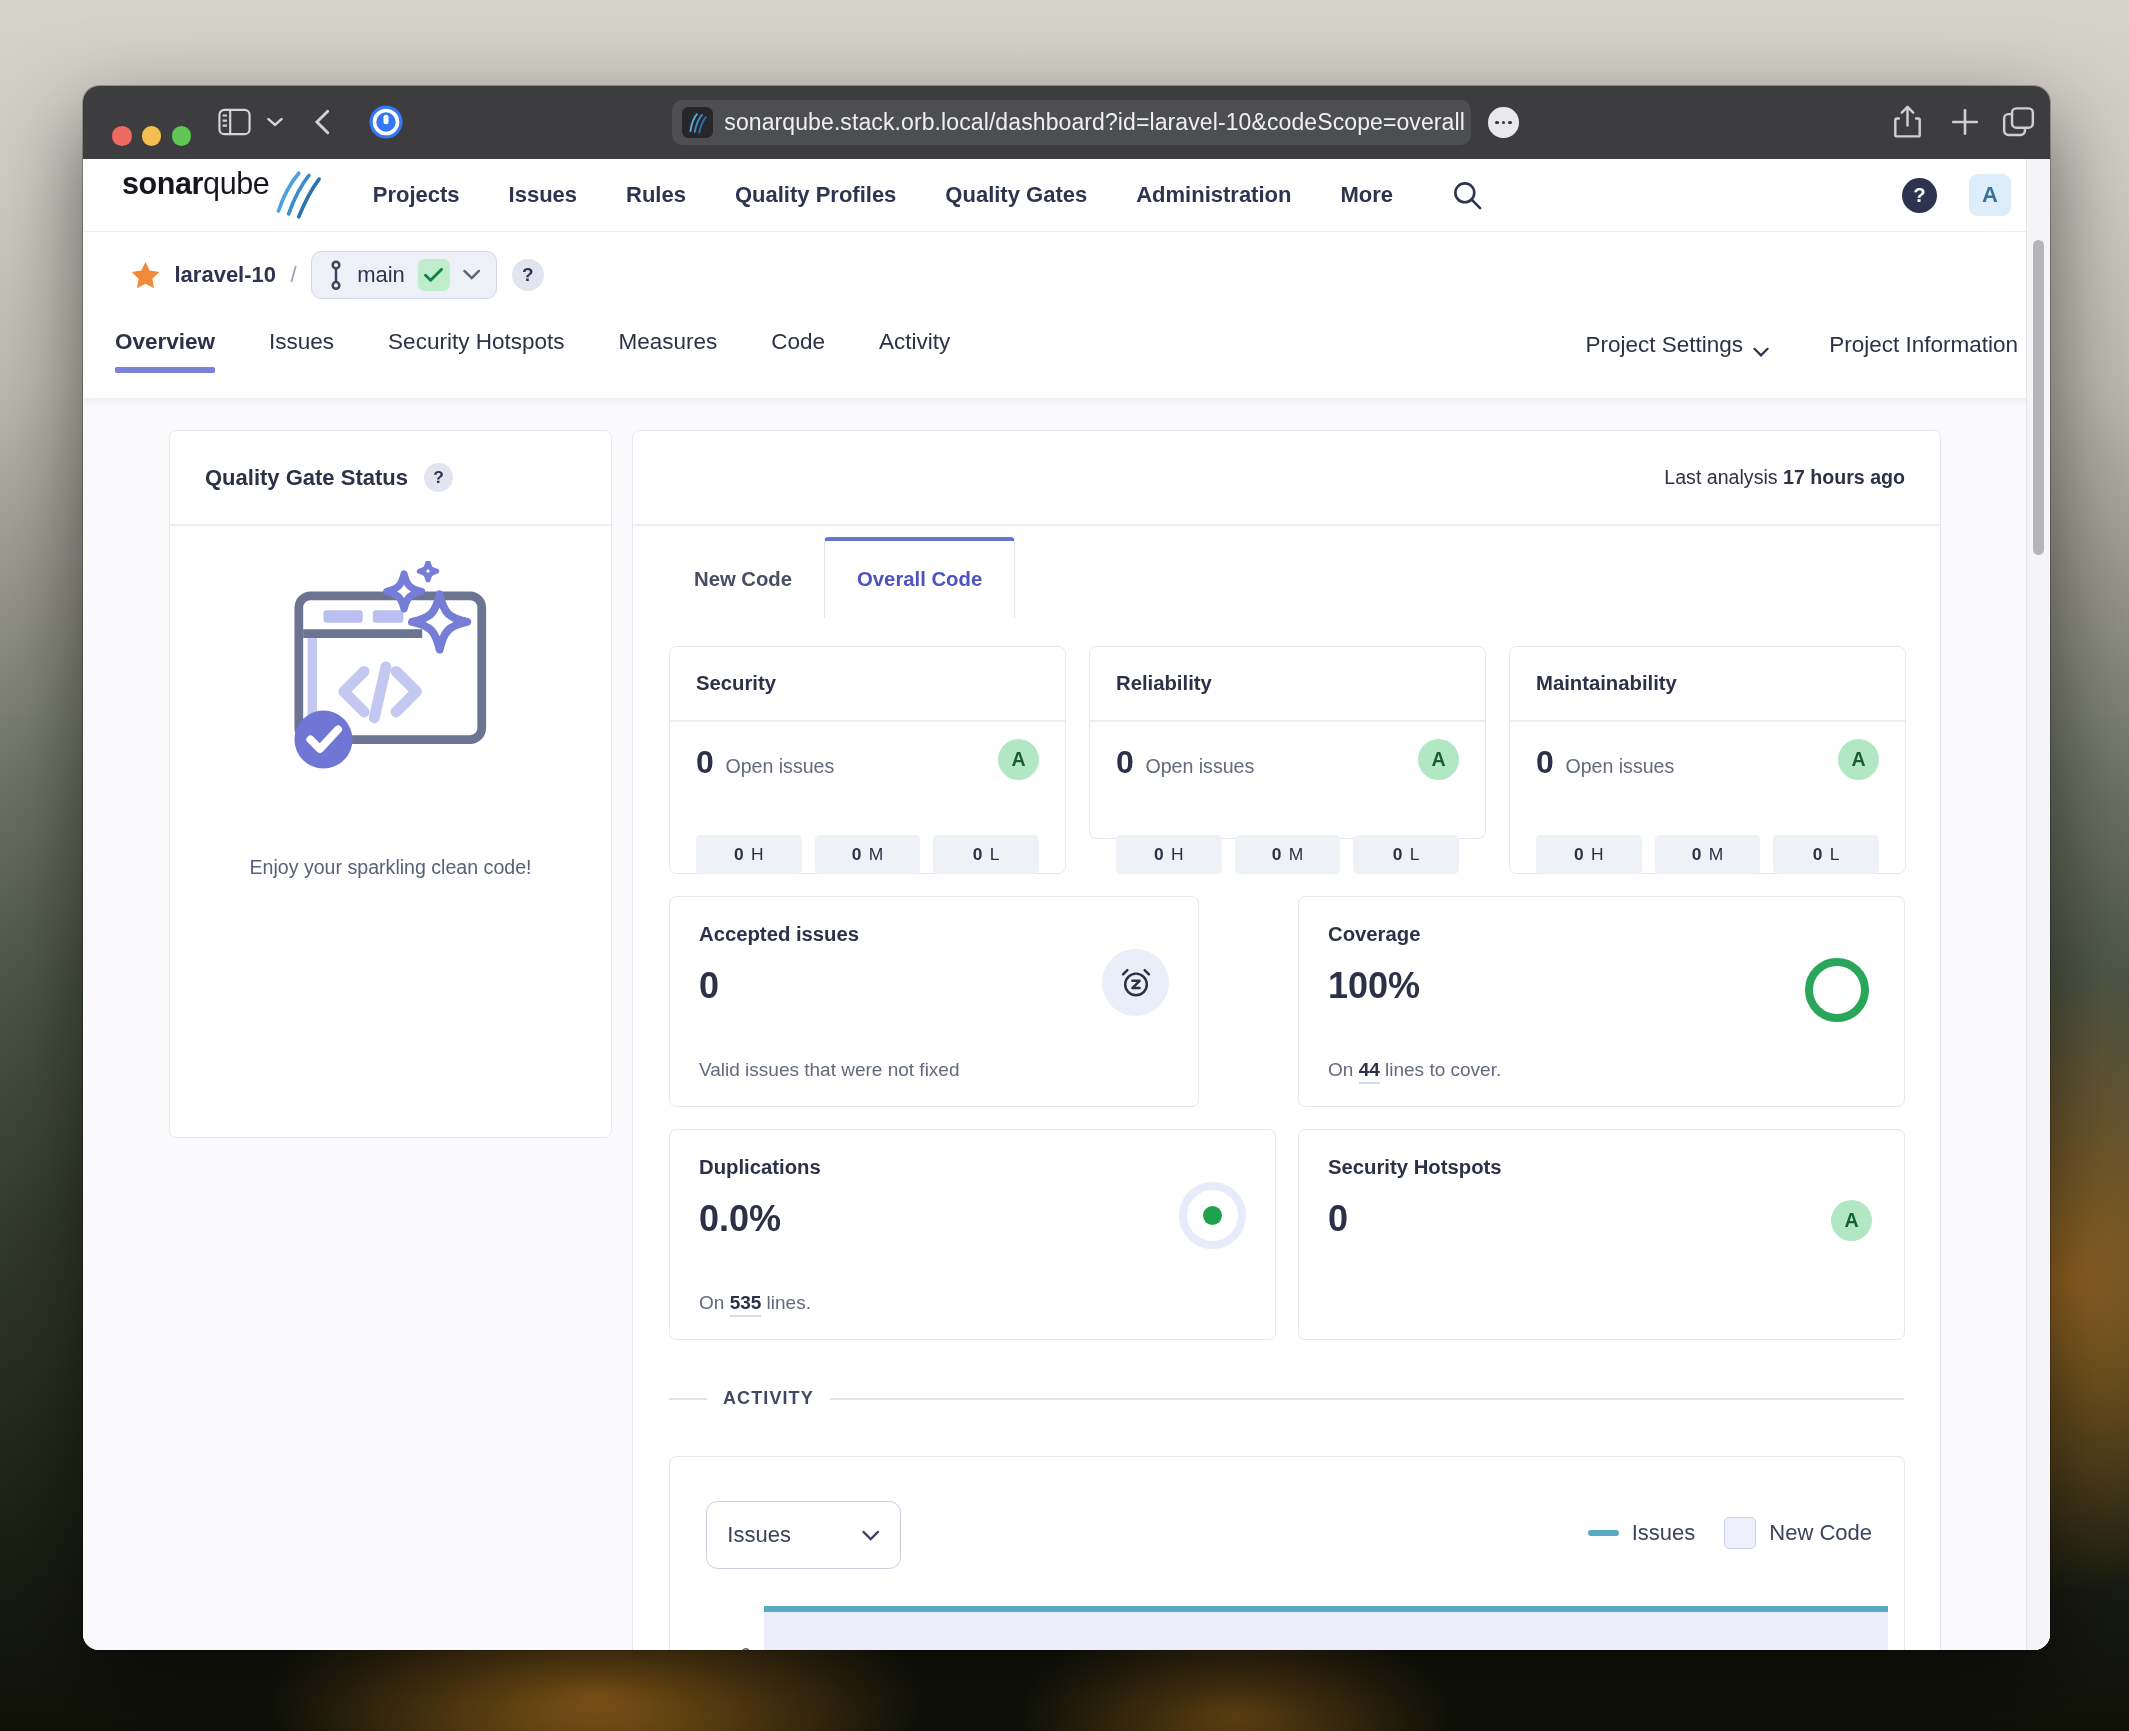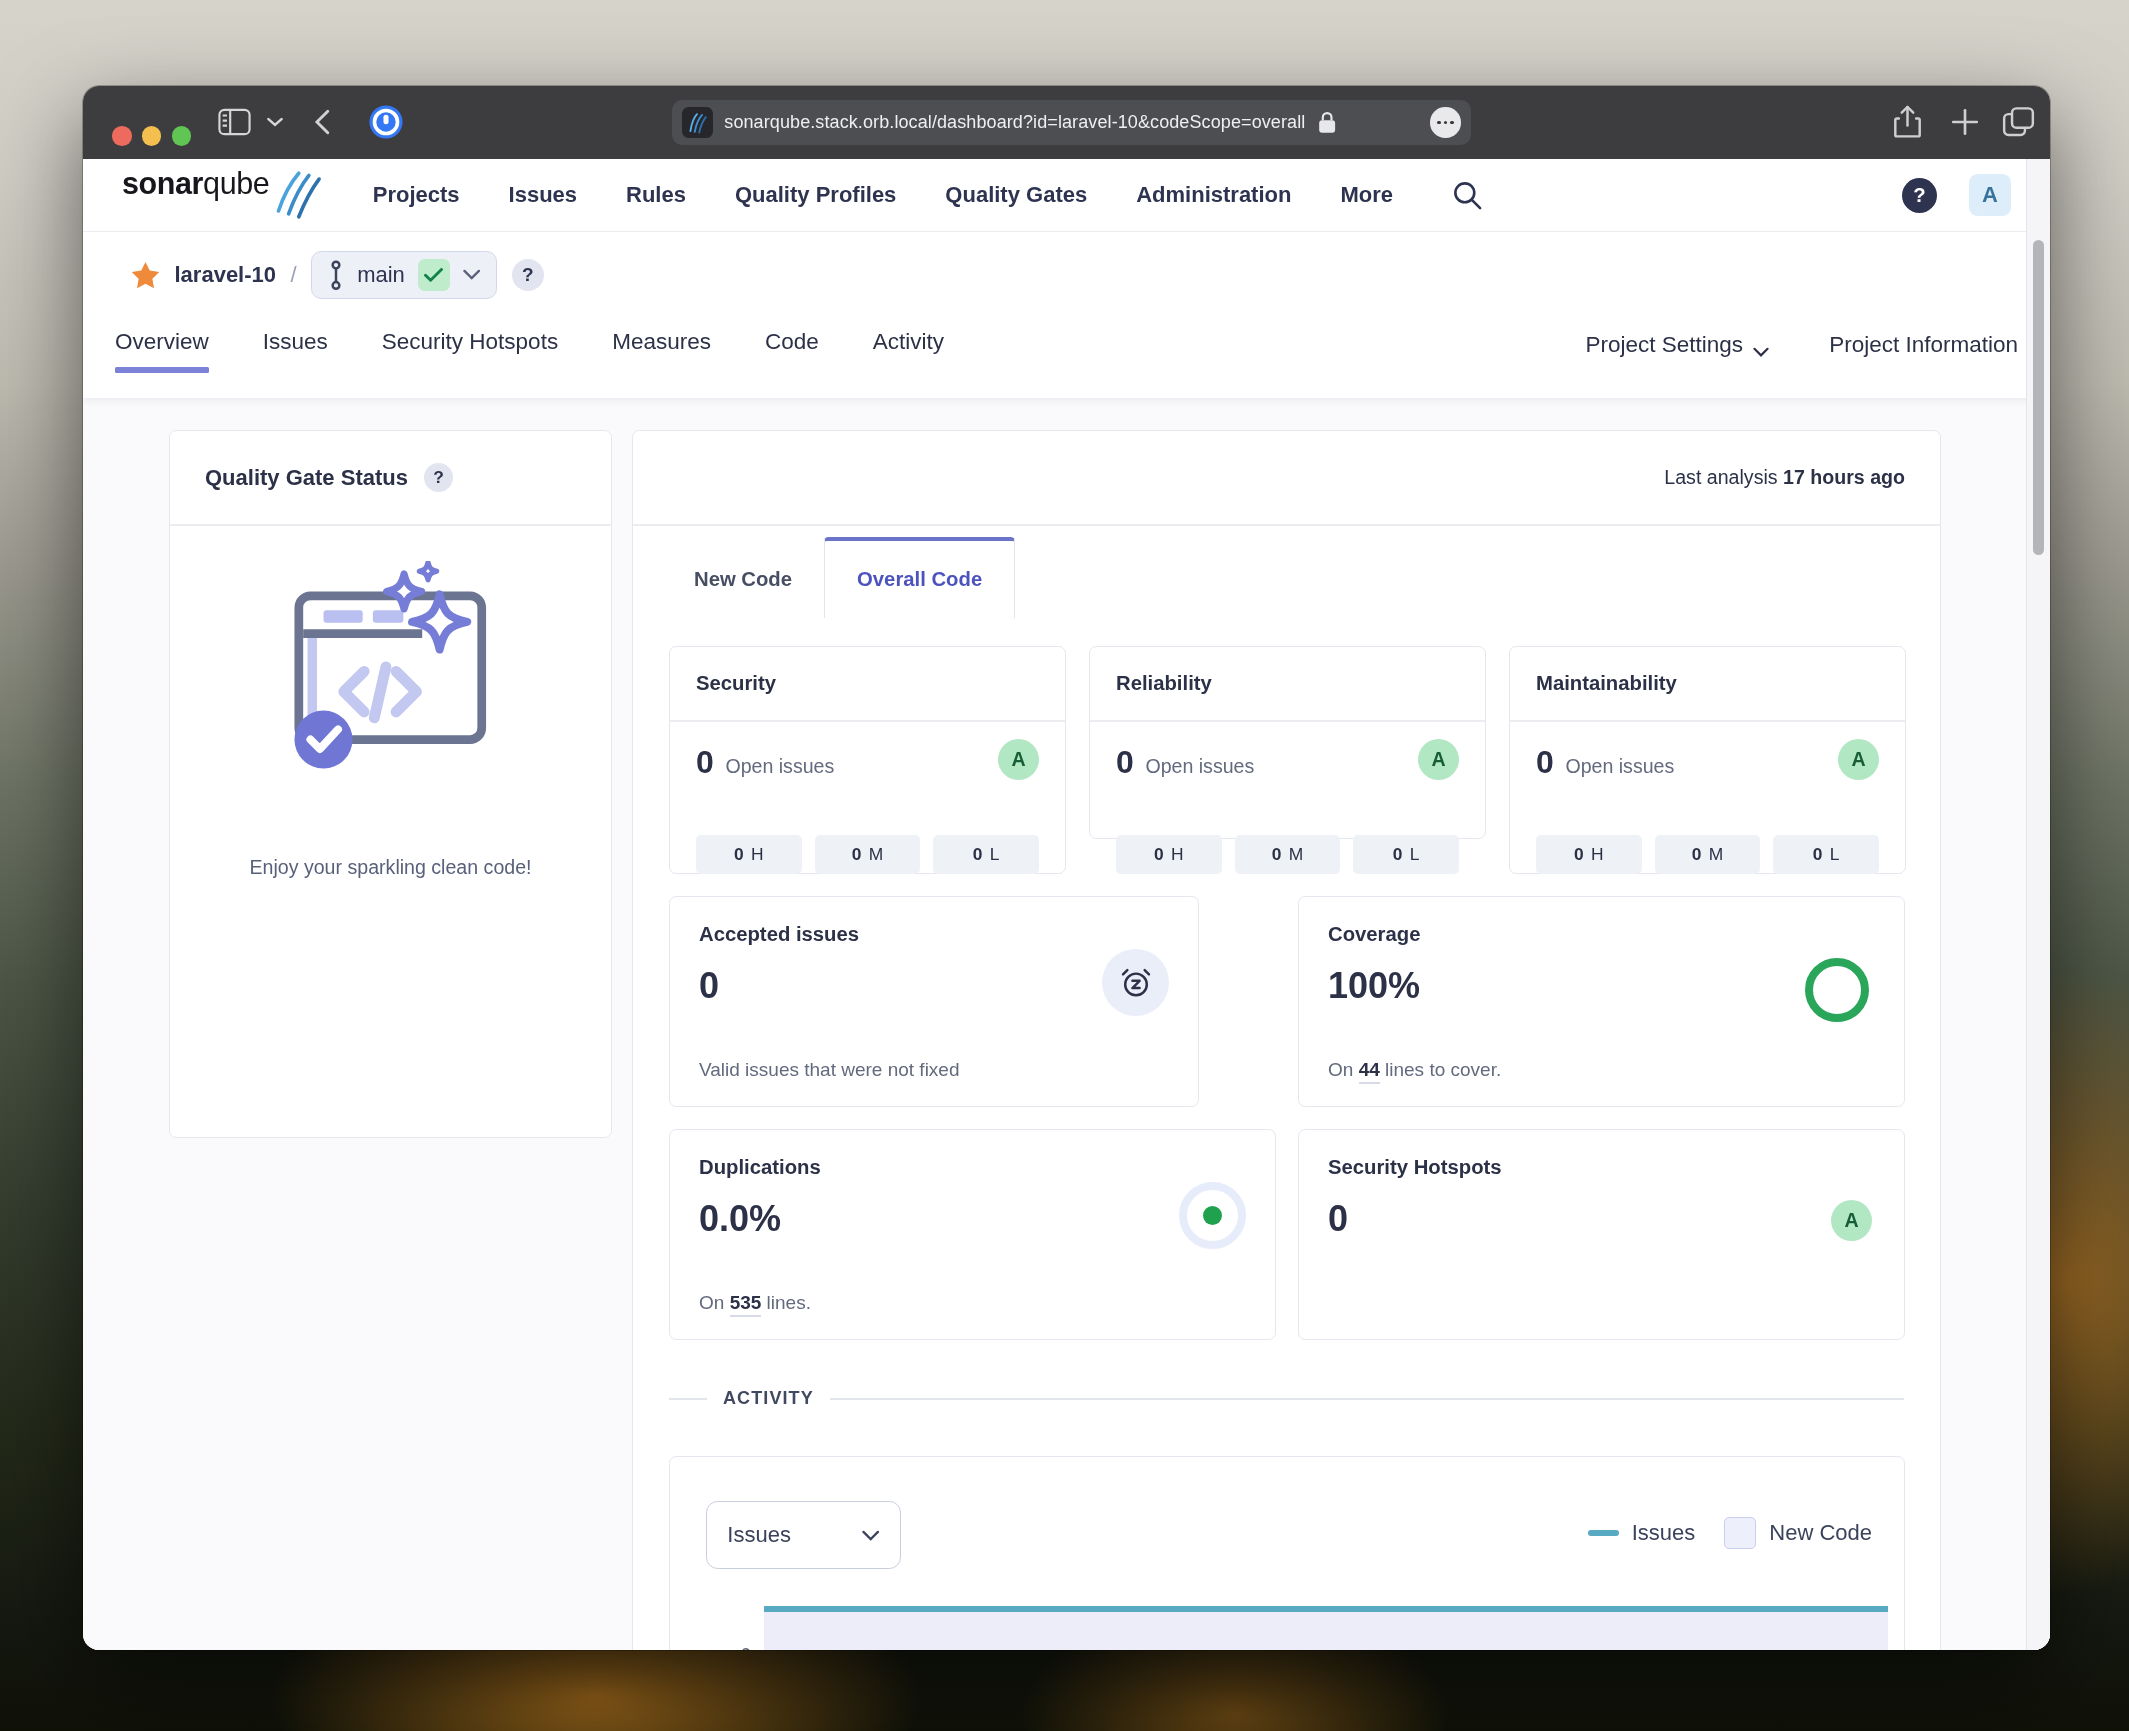--- a/index.html
+++ b/index.html
@@ -15,21 +15,21 @@
   .window{position:absolute;left:83px;top:86px;width:1967px;height:1564px;border-radius:16px;
     overflow:hidden;background:#fff;box-shadow:0 33px 87px rgba(0,0,0,.55),0 0 0 0.7px rgba(0,0,0,.35);}
   .titlebar{position:absolute;left:0;top:0;right:0;height:73px;background:#3d3d40;}
   .traffic{position:absolute;left:29px;top:40px;display:flex;gap:10.2px;}
   .light{width:19.6px;height:19.6px;border-radius:50%;}
   .light.red{background:#ed6a5e}.light.yellow{background:#f4bf4f}.light.green{background:#61c554}
   .tb-ico{position:absolute;top:36px;transform:translateY(-50%);display:flex;align-items:center;}
   .urlbar{position:absolute;left:589px;top:14px;width:799px;height:45px;background:#4d4e51;border-radius:10.2px;
     display:flex;align-items:center;padding:0 10.2px;box-sizing:border-box;gap:11.6px;}
   .favicon{width:30.5px;height:30.5px;border-radius:6.5px;background:#27272b;flex:0 0 auto;display:flex;align-items:center;justify-content:center;}
-  .url-text{color:#efeff1;font-size:18px;white-space:nowrap;letter-spacing:0.1px;}
+  .url-text{color:#efeff1;font-size:23px;white-space:nowrap;letter-spacing:0.1px;}
   .dots-btn{margin-left:auto;width:30.5px;height:30.5px;border-radius:50%;background:#e9e9eb;display:flex;align-items:center;justify-content:center;gap:2.9px;flex:0 0 auto;}
   .dots-btn i{width:3.6px;height:3.6px;border-radius:50%;background:#39393c;display:block;}
   
   .app{position:absolute;left:0;top:73px;right:0;bottom:0;background:#f9a8d4;}
   .appnav{position:absolute;left:0;top:0;right:0;height:73px;background:#fff;border-bottom:1.5px solid #ececf1;
     display:flex;align-items:center;padding:0 39px;box-sizing:border-box;z-index:5;}
   .brand{display:flex;align-items:flex-start;gap:4.4px;margin-right:48px;}
   .brand-text{font-size:30.5px;color:#16161c;letter-spacing:-0.4px;}
   .brand-text b{font-weight:800;}
   .navlinks{display:flex;gap:49px;align-items:center;}
@@ -45,21 +45,21 @@
   .crumb-project{font-size:22px;font-weight:600;color:#2e3350;}
   .crumb-sep{font-size:22px;color:#9aa0b5;}
   .branch-pill{display:flex;align-items:center;gap:13px;background:#eef0f8;border:1.5px solid #d3d7ea;border-radius:10.2px;
     height:48px;padding:0 16px;box-sizing:border-box;}
   .branch-name{font-size:22px;color:#2e3350;}
   .ok-chip{width:32px;height:32px;border-radius:6.5px;background:#bfedcb;display:flex;align-items:center;justify-content:center;}
   .q-badge{width:32px;height:32px;border-radius:50%;background:#e2e5f0;color:#2e3350;font-size:19px;font-weight:700;
     display:flex;align-items:center;justify-content:center;}
   .tabsrow{position:absolute;left:32px;right:32px;top:80px;display:flex;align-items:center;gap:54px;height:65px;}
   .ptab{font-size:22.5px;color:#2c3147;position:relative;padding-bottom:4.4px;cursor:pointer;}
-  .ptab.active{font-weight:400;}
+  .ptab.active{font-weight:700;}
   .ptab.active::after{content:"";position:absolute;left:0;right:0;bottom:-13px;height:5.8px;background:#7d82d9;border-radius:1.5px;}
   .tabs-right{margin-left:auto;display:flex;align-items:center;gap:60px;}
   .proj-link{font-size:22.5px;color:#2c3147;display:flex;align-items:flex-end;gap:10.2px;cursor:pointer;}
   
   .page{position:absolute;left:0;top:238px;right:0;bottom:0;background:#fafafc;}
   .card{background:#fff;border:1.5px solid #e6e7ee;border-radius:7.3px;box-sizing:border-box;}
   
   .qg{position:absolute;left:86px;top:33px;width:443px;height:708px;}
   .qg-head{display:flex;align-items:center;gap:16px;padding:32px 35px;}
   .qg-title{font-size:22px;font-weight:700;color:#2c3147;}

